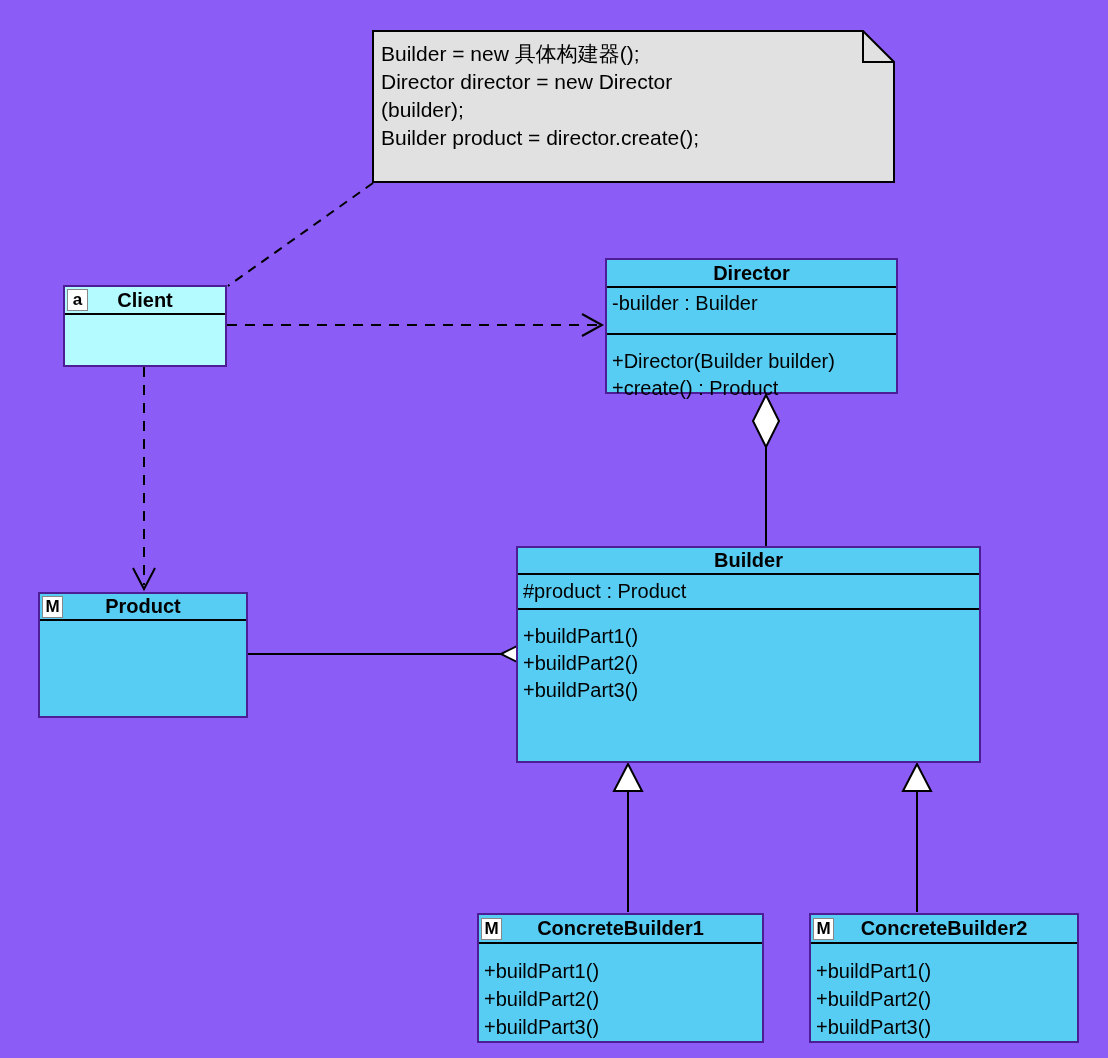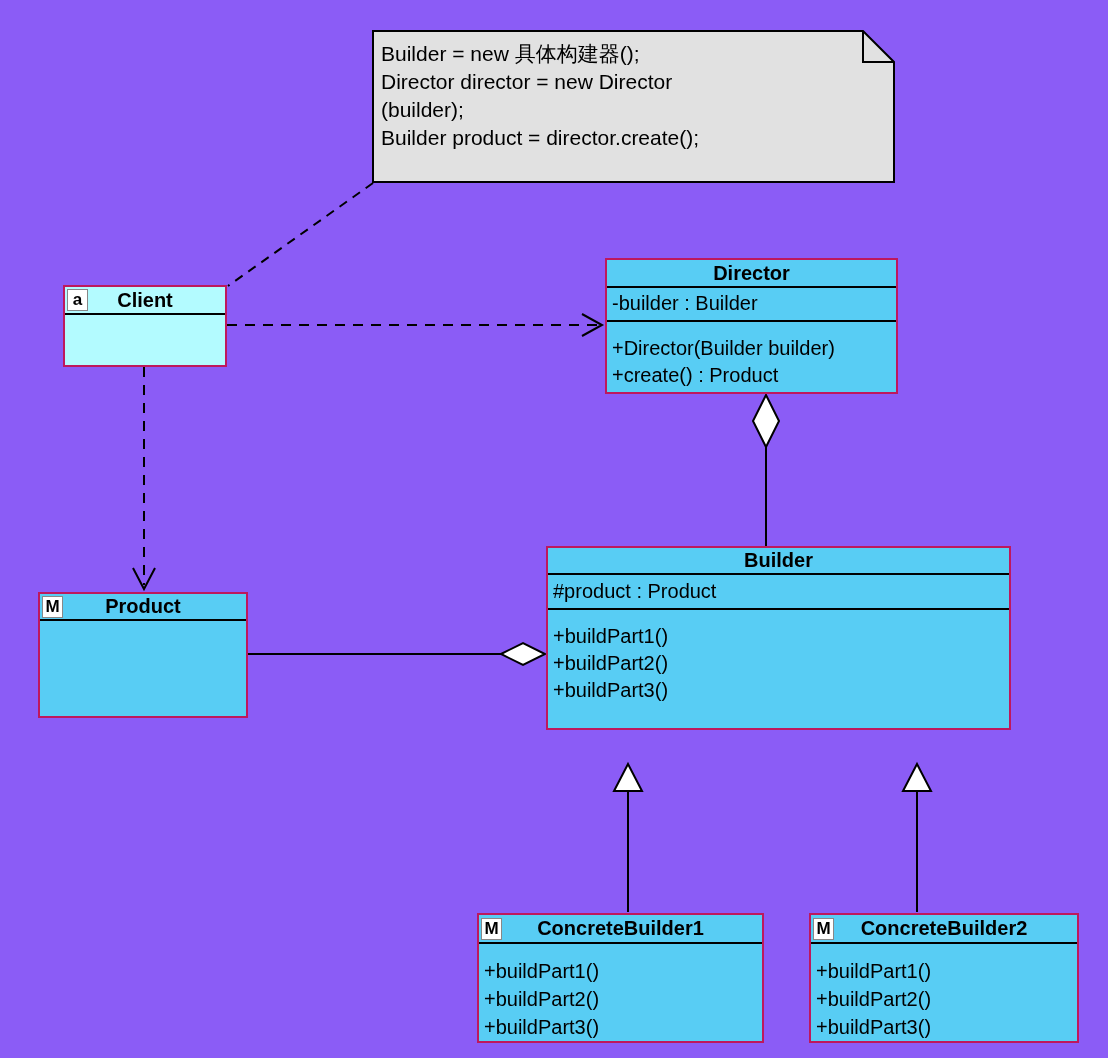--- a/index.html
+++ b/index.html
@@ -10,21 +10,21 @@
     height: 1058px;
     background: #8b5cf6;
     font-family: "Liberation Sans", sans-serif;
     overflow: hidden;
   }
   svg.connectors { position: absolute; left: 0; top: 0; }
 
   .uml-class {
     position: absolute;
     background: #58CDF4;
-    border: 2px solid #be185d;
+    border: 2px solid #4c1d95;
   }
   .uml-class.client { background: #B3FBFF; }
 
   .row-title {
     position: relative;
     border-bottom: 2px solid #000;
     font-weight: bold;
     font-size: 20px;
     color: #000;
     display: flex;
@@ -112,30 +112,30 @@
       <span class="type-icon">a</span>
       <span>Client</span>
     </div>
     <div></div>
   </div>
 
   <div class="uml-class" style="left:605px; top:258px; width:293px; height:136px;">
     <div class="row-title" style="height:28px;">
       <span>Director</span>
     </div>
-    <div class="row-attrs" style="height:34px;">
+    <div class="row-attrs" style="height:47px;">
       <div class="member" style="line-height:31px;">-builder : Builder</div>
     </div>
     <div class="section">
       <div class="member">+Director(Builder builder)</div>
       <div class="member">+create() : Product</div>
     </div>
   </div>
 
-  <div class="uml-class" style="left:546px; top:546px; width:465px; height:184px;">
+  <div class="uml-class" style="left:516px; top:546px; width:465px; height:217px;">
     <div class="row-title" style="height:27px;">
       <span>Builder</span>
     </div>
     <div class="row-attrs" style="height:35px;">
       <div class="member" style="line-height:32px;">#product : Product</div>
     </div>
     <div class="section">
       <div class="member">+buildPart1()</div>
       <div class="member">+buildPart2()</div>
       <div class="member">+buildPart3()</div>

